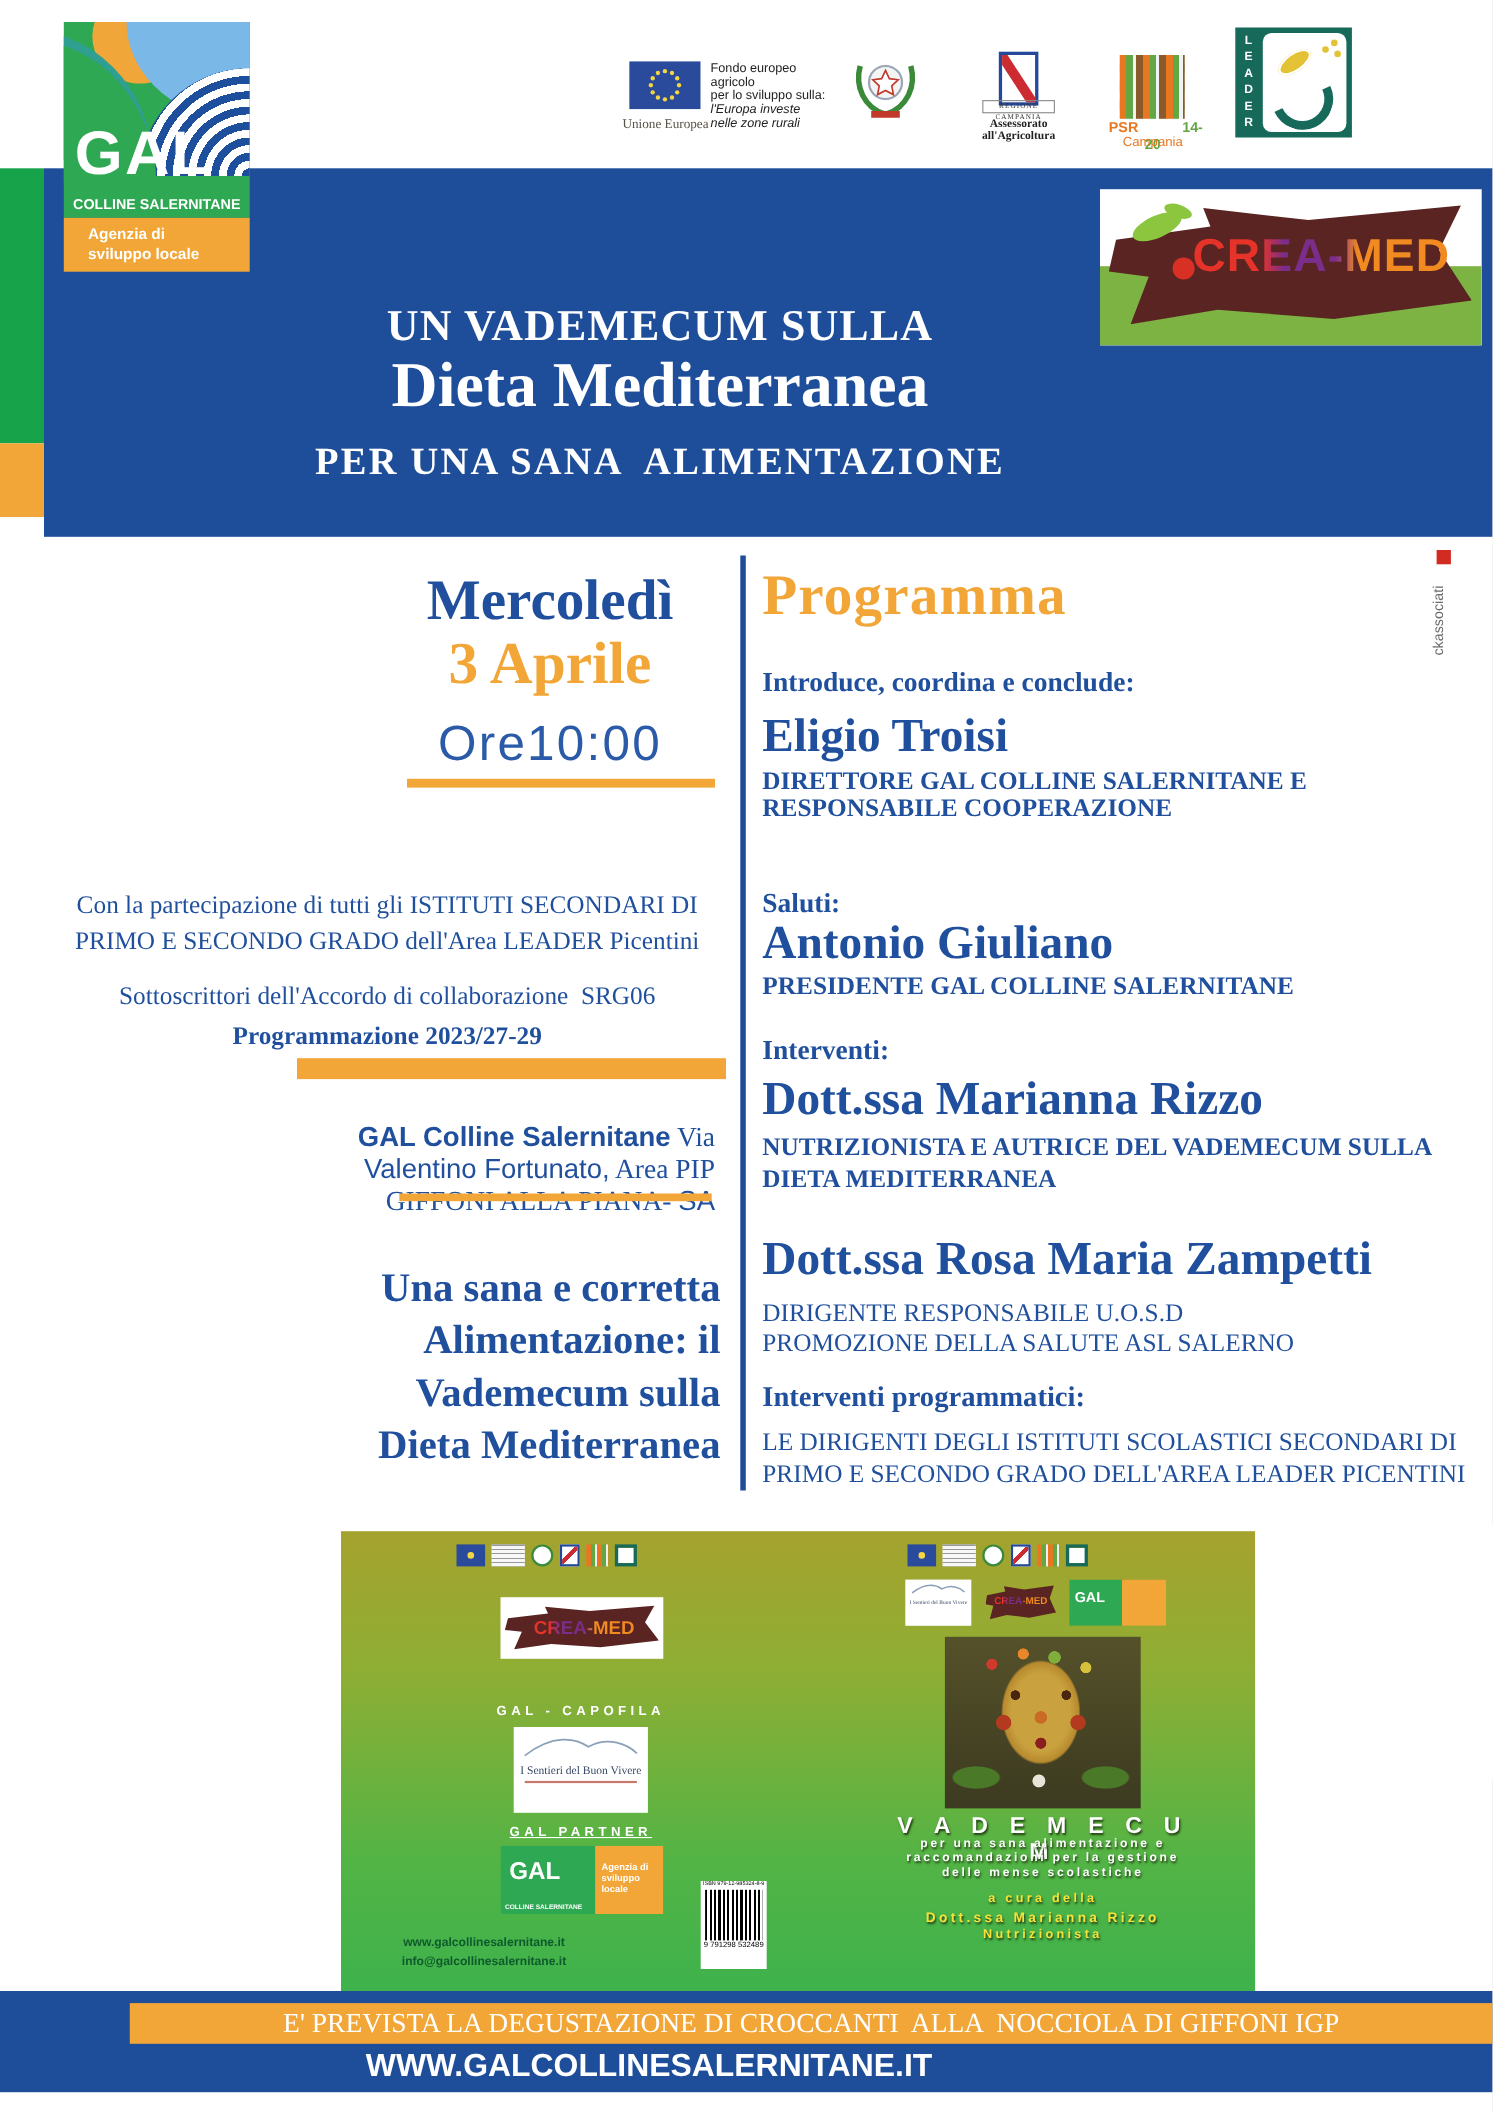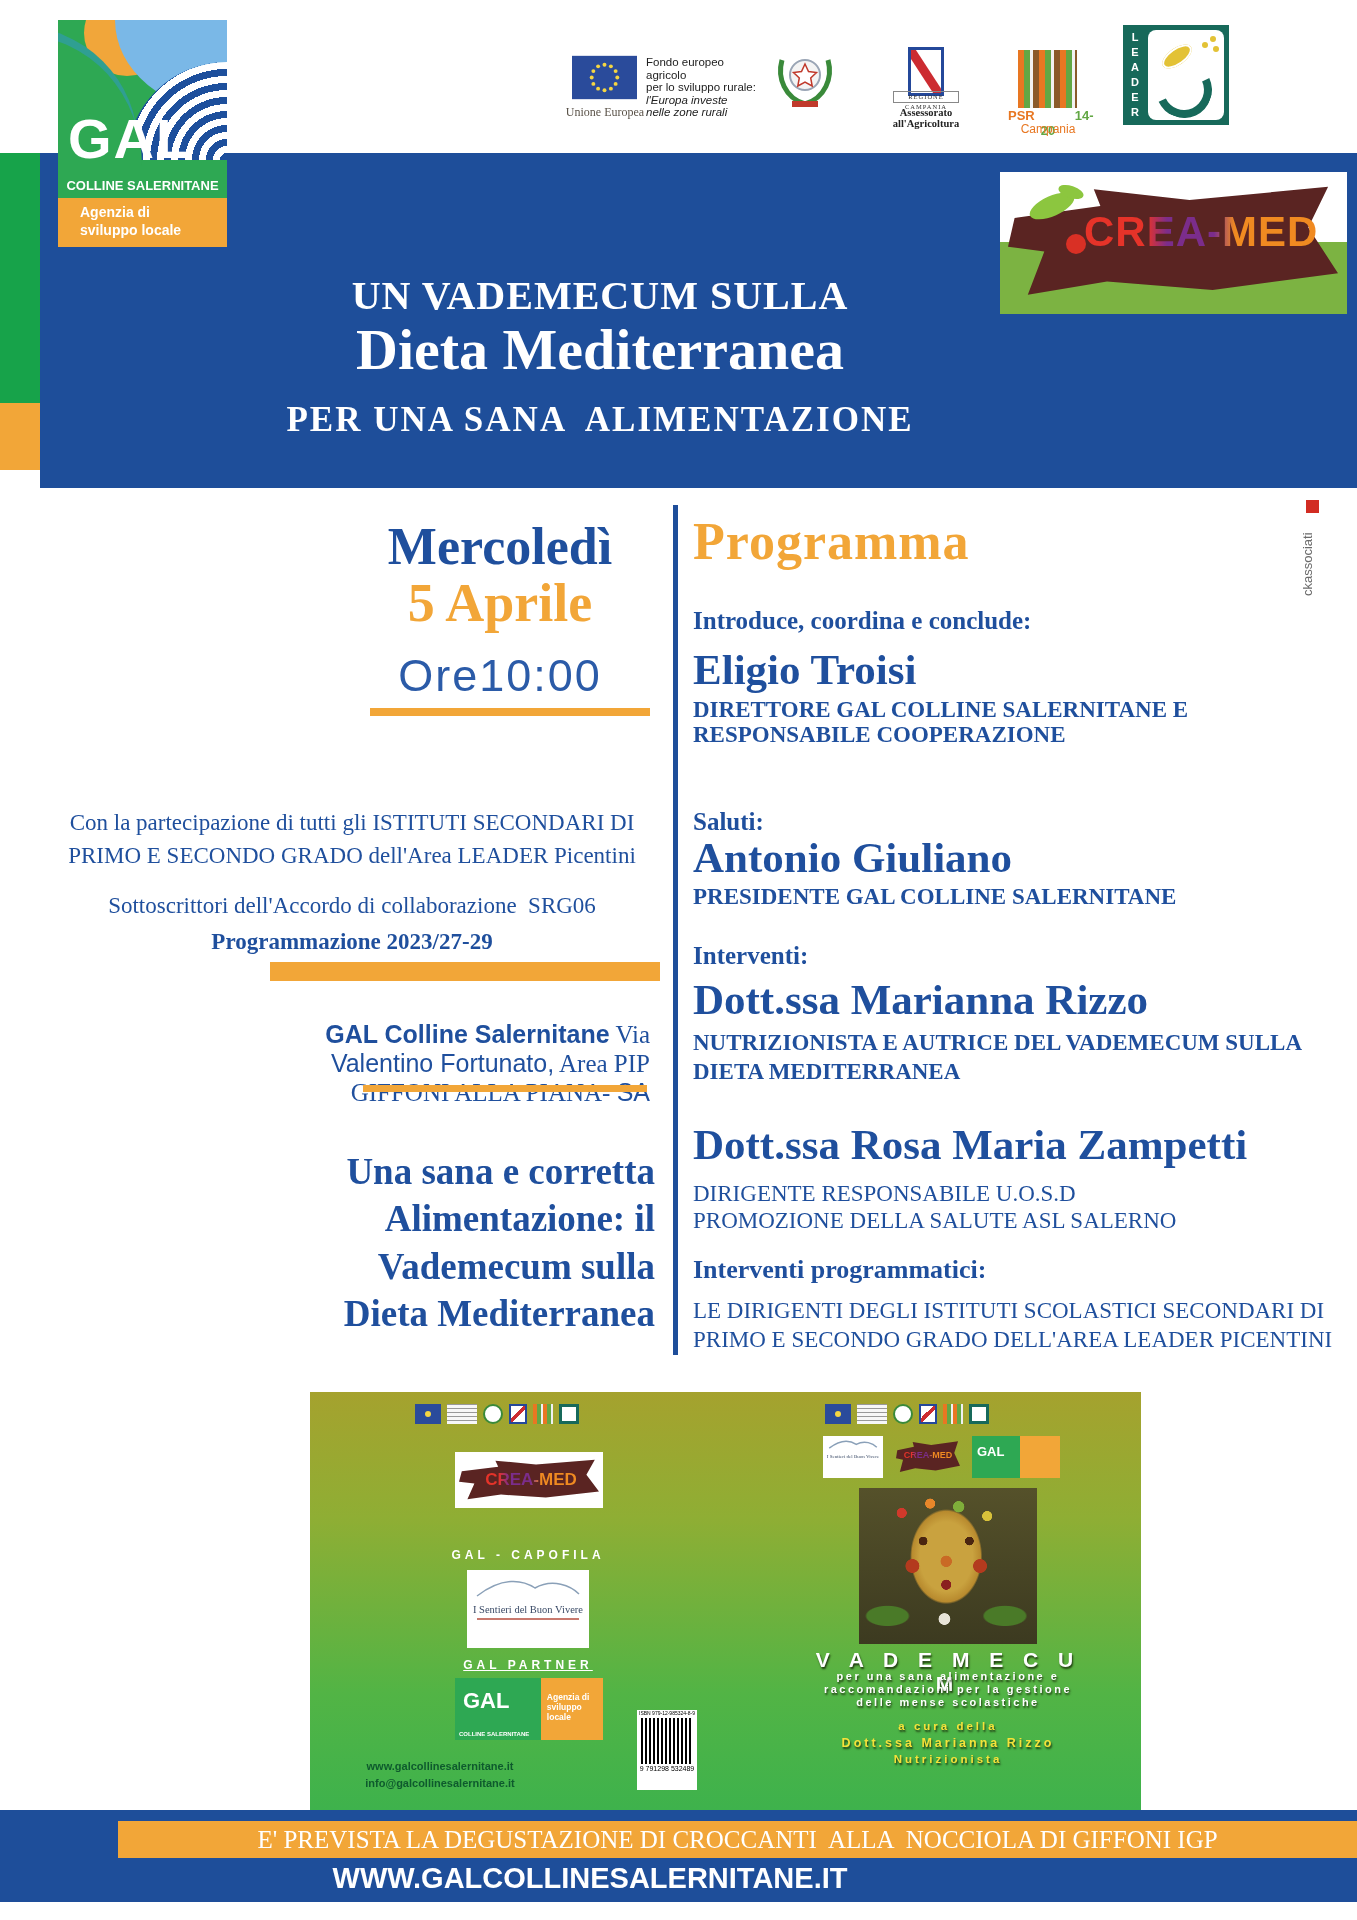--- a/index.html
+++ b/index.html
@@ -140,21 +140,21 @@
           <circle cx="21.7" cy="28.5" r="2"></circle>
         <circle cx="20" cy="22" r="2"></circle>
           <circle cx="21.7" cy="15.5" r="2"></circle>
           <circle cx="26.5" cy="10.7" r="2"></circle>
       </g>
     </svg>
   </div>
   <div class="abs ctr" style="left:556px;top:105px;width:98px;font-size:12px;color:#5a5248;">Unione Europea</div>
   <div class="abs sans" style="left:646px;top:56px;width:120px;font-size:11.5px;color:#222;line-height:12.5px;">
     <div>Fondo europeo agricolo</div>
-    <div>per lo sviluppo rurale:</div>
+    <div>per lo sviluppo sulla:</div>
     <div class="i">l'Europa investe</div>
     <div class="i">nelle zone rurali</div>
   </div>
 
   <div class="abs" style="left:772px;top:46px;">
     <svg width="66" height="68" viewBox="0 0 66 68">
       <circle cx="33" cy="29" r="15" fill="#f4f4f4" stroke="#9aa5b5" stroke-width="2"></circle>
       <path d="M10 14 C5 32 13 52 33 58" stroke="#3a8a3a" stroke-width="5" fill="none"></path>
       <path d="M56 14 C61 32 53 52 33 58" stroke="#3a8a3a" stroke-width="5" fill="none"></path>
       <path d="M20 58 L46 58" stroke="#c0392b" stroke-width="6"></path>
@@ -197,21 +197,21 @@
   <div class="abs b w ctr" style="left:140px;top:272px;width:920px;font-size:40px;letter-spacing:1px;">UN VADEMECUM SULLA</div>
   <div class="abs b w ctr" style="left:140px;top:316px;width:920px;font-size:58px;">Dieta Mediterranea</div>
   <div class="abs b w ctr pre" style="left:140px;top:400px;width:920px;font-size:35px;letter-spacing:2px;">PER UNA SANA  ALIMENTAZIONE</div>
 
   <div class="abs credit-mark"></div>
   <div class="abs credit">ckassociati</div>
 
   <div class="abs divider"></div>
 
   <div class="abs b blue ctr" style="left:280px;top:517px;width:440px;font-size:52px;">Mercoledì</div>
-  <div class="abs b or ctr" style="left:280px;top:572px;width:440px;font-size:54px;">5 Aprile</div>
+  <div class="abs b or ctr" style="left:280px;top:572px;width:440px;font-size:54px;">3 Aprile</div>
   <div class="abs sans ctr" style="left:280px;top:650px;width:440px;font-size:45px;letter-spacing:2px;color:#2b5ba8;">Ore10:00</div>
   <div class="abs" style="left:370px;top:708px;width:280px;height:8px;background:#f2a638;"></div>
 
   <div class="abs blue ctr" style="left:52px;top:810px;width:600px;font-size:23px;">Con la partecipazione di tutti gli ISTITUTI SECONDARI DI</div>
   <div class="abs blue ctr" style="left:52px;top:843px;width:600px;font-size:23px;">PRIMO E SECONDO GRADO dell'Area LEADER Picentini</div>
   <div class="abs blue ctr pre" style="left:52px;top:893px;width:600px;font-size:23px;">Sottoscrittori dell'Accordo di collaborazione  SRG06</div>
   <div class="abs b blue ctr" style="left:52px;top:929px;width:600px;font-size:23px;">Programmazione 2023/27-29</div>
   <div class="abs" style="left:270px;top:962px;width:390px;height:19px;background:#f2a638;"></div>
 
   <div class="abs rt pre" style="left:300px;top:992px;width:350px;font-size:25px;color:#1f4f9d;">

